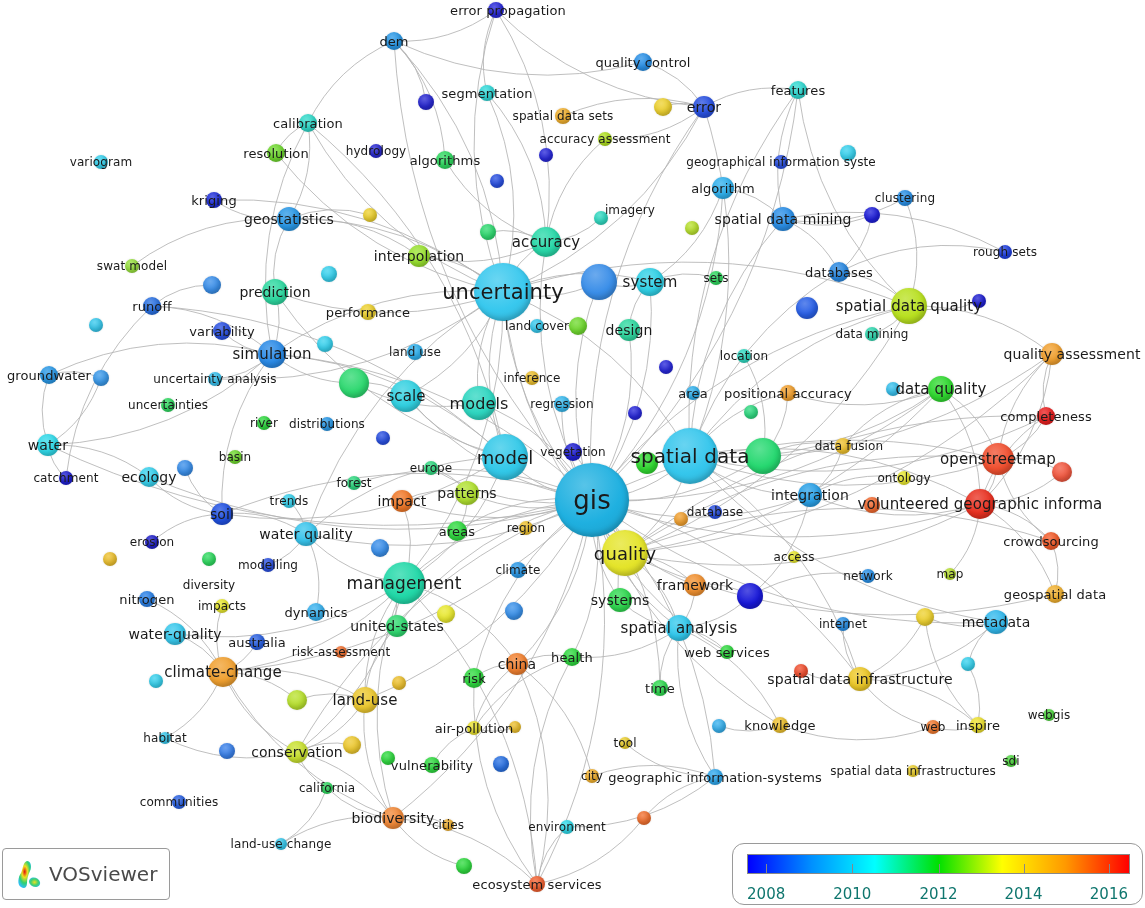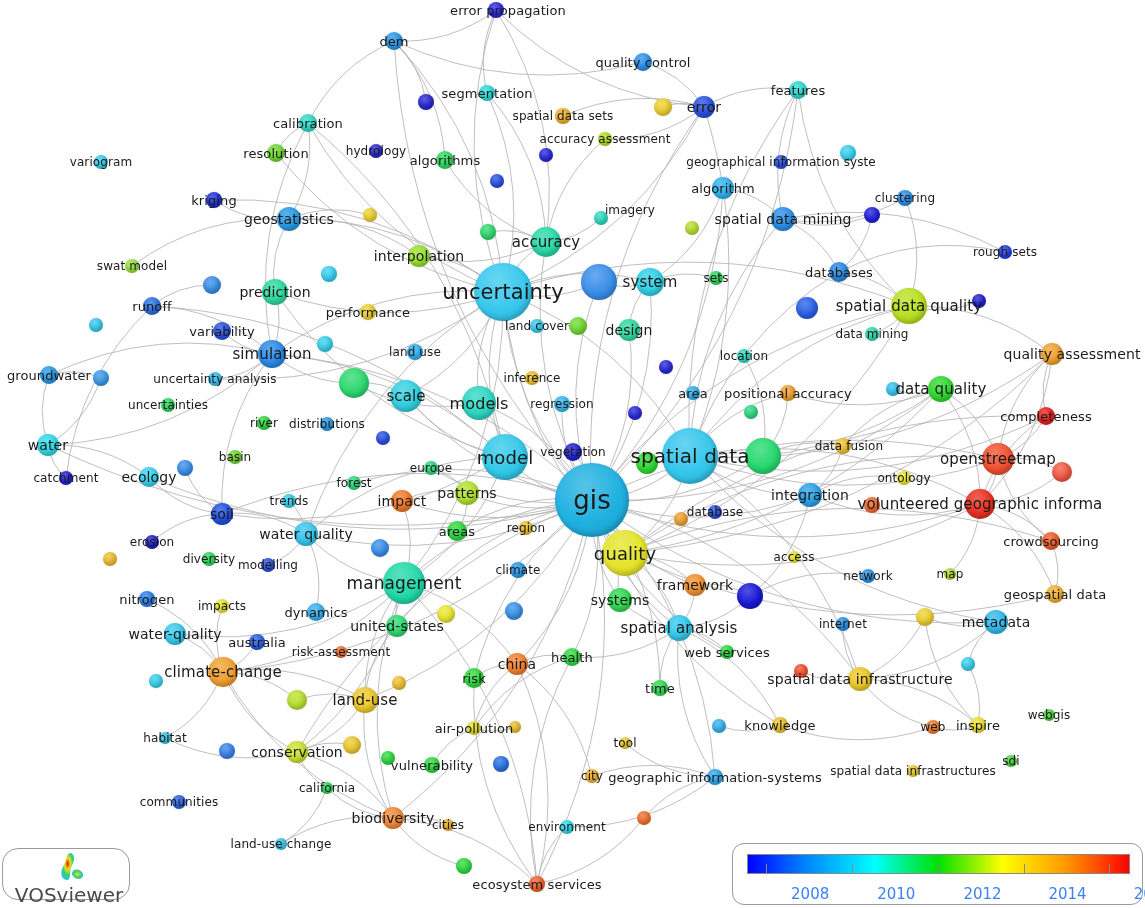--- a/index.html
+++ b/index.html
@@ -3,30 +3,30 @@
 <meta charset="utf-8">
 <style>
   html, body { margin:0; padding:0; background:#ffffff; }
   body { width:1145px; height:908px; position:relative; overflow:hidden; font-family:"DejaVu Sans","Liberation Sans",sans-serif; }
   #network { position:absolute; left:0; top:0; width:1145px; height:908px; }
   #edges { position:absolute; left:0; top:0; }
   .node { position:absolute; border-radius:50%; transform:translate(-50%,-50%);
           box-shadow: inset -2px -3px 5px rgba(0,0,0,0.18), 0 0 2px rgba(0,0,0,0.15); }
   .label { position:absolute; transform:translate(-50%,-50%); white-space:nowrap; color:#1a1a1a;
            letter-spacing:0.1px; pointer-events:auto; }
-  .logo-box { position:absolute; left:2px; top:848px; width:128px; height:52px; border:1.5px solid #9a9a9a;
-              border-radius:16px; background:#fff; box-sizing:border-box; display:flex; align-items:center;flex-direction:column; }
+  .logo-box { position:absolute; left:2px; top:848px; width:168px; height:52px; border:1.5px solid #9a9a9a;
+              border-radius:4px; background:#fff; box-sizing:border-box; display:flex; align-items:center; }
   .logo-icon { margin-left:12px; width:28px; height:34px; position:relative; }
   .logo-text { margin-left:6px; font-size:20px; color:#4a4a4a; font-family:"DejaVu Sans",sans-serif; }
   .legend-box { position:absolute; left:732px; top:843px; width:411px; height:62px; border:1.5px solid #9a9a9a;
                 border-radius:12px; background:#fff; box-sizing:border-box; }
   .legend-bar { position:absolute; left:14px; top:10px; width:383px; height:20px; border:1px solid #888;
                 box-sizing:border-box; }
   .legend-tick { position:absolute; top:20px; width:1px; height:10px; background:#888; }
-  .legend-label { position:absolute; top:41px; font-size:15px; color:#3b82f6; transform:translateX(-50%);margin-left:44px; }
+  .legend-label { position:absolute; top:41px; font-size:15px; color:#0f766e; transform:translateX(-50%); }
 </style>
 </head>
 <body>
 
 <div id="network">
   <svg id="edges" width="1145" height="908">
       <path d="M592,500 Q510.06,412.02 503,292" fill="none" stroke="#b4b4b4" stroke-width="1" stroke-opacity="0.85"></path>
       <path d="M592,500 Q648.92,495.64 690,456" fill="none" stroke="#b4b4b4" stroke-width="1" stroke-opacity="0.85"></path>
       <path d="M592,500 Q540.76,494.16 505,457" fill="none" stroke="#b4b4b4" stroke-width="1" stroke-opacity="0.85"></path>
       <path d="M592,500 Q483.06,507.66 404,583" fill="none" stroke="#b4b4b4" stroke-width="1" stroke-opacity="0.85"></path>
@@ -575,21 +575,21 @@
       <span class="label" style="left: 904px; top: 478px; font-size: 12px;">ontology</span>
       <span class="label" style="left: 526px; top: 528px; font-size: 12px;">region</span>
       <span class="label" style="left: 457px; top: 531px; font-size: 13px;">areas</span>
       <span class="label" style="left: 715px; top: 512px; font-size: 12px;">database</span>
       <span class="label" style="left: 794px; top: 557px; font-size: 12px;">access</span>
       <span class="label" style="left: 868px; top: 576px; font-size: 12px;">network</span>
       <span class="label" style="left: 950px; top: 574px; font-size: 12px;">map</span>
       <span class="label" style="left: 843px; top: 624px; font-size: 12px;">internet</span>
       <span class="label" style="left: 518px; top: 570px; font-size: 12px;">climate</span>
       <span class="label" style="left: 152px; top: 542px; font-size: 12px;">erosion</span>
-      <span class="label" style="left: 209px; top: 559px; font-size: 12px;">diversity</span>
+      <span class="label" style="left: 209px; top: 585px; font-size: 12px;">diversity</span>
       <span class="label" style="left: 268px; top: 565px; font-size: 12px;">modelling</span>
       <span class="label" style="left: 147px; top: 599px; font-size: 13px;">nitrogen</span>
       <span class="label" style="left: 222px; top: 606px; font-size: 12px;">impacts</span>
       <span class="label" style="left: 316px; top: 612px; font-size: 13px;">dynamics</span>
       <span class="label" style="left: 257px; top: 642px; font-size: 13px;">australia</span>
       <span class="label" style="left: 341px; top: 652px; font-size: 12px;">risk-assessment</span>
       <span class="label" style="left: 474px; top: 678px; font-size: 13px;">risk</span>
       <span class="label" style="left: 572px; top: 657px; font-size: 13px;">health</span>
       <span class="label" style="left: 660px; top: 688px; font-size: 13px;">time</span>
       <span class="label" style="left: 727px; top: 652px; font-size: 13px;">web services</span>

